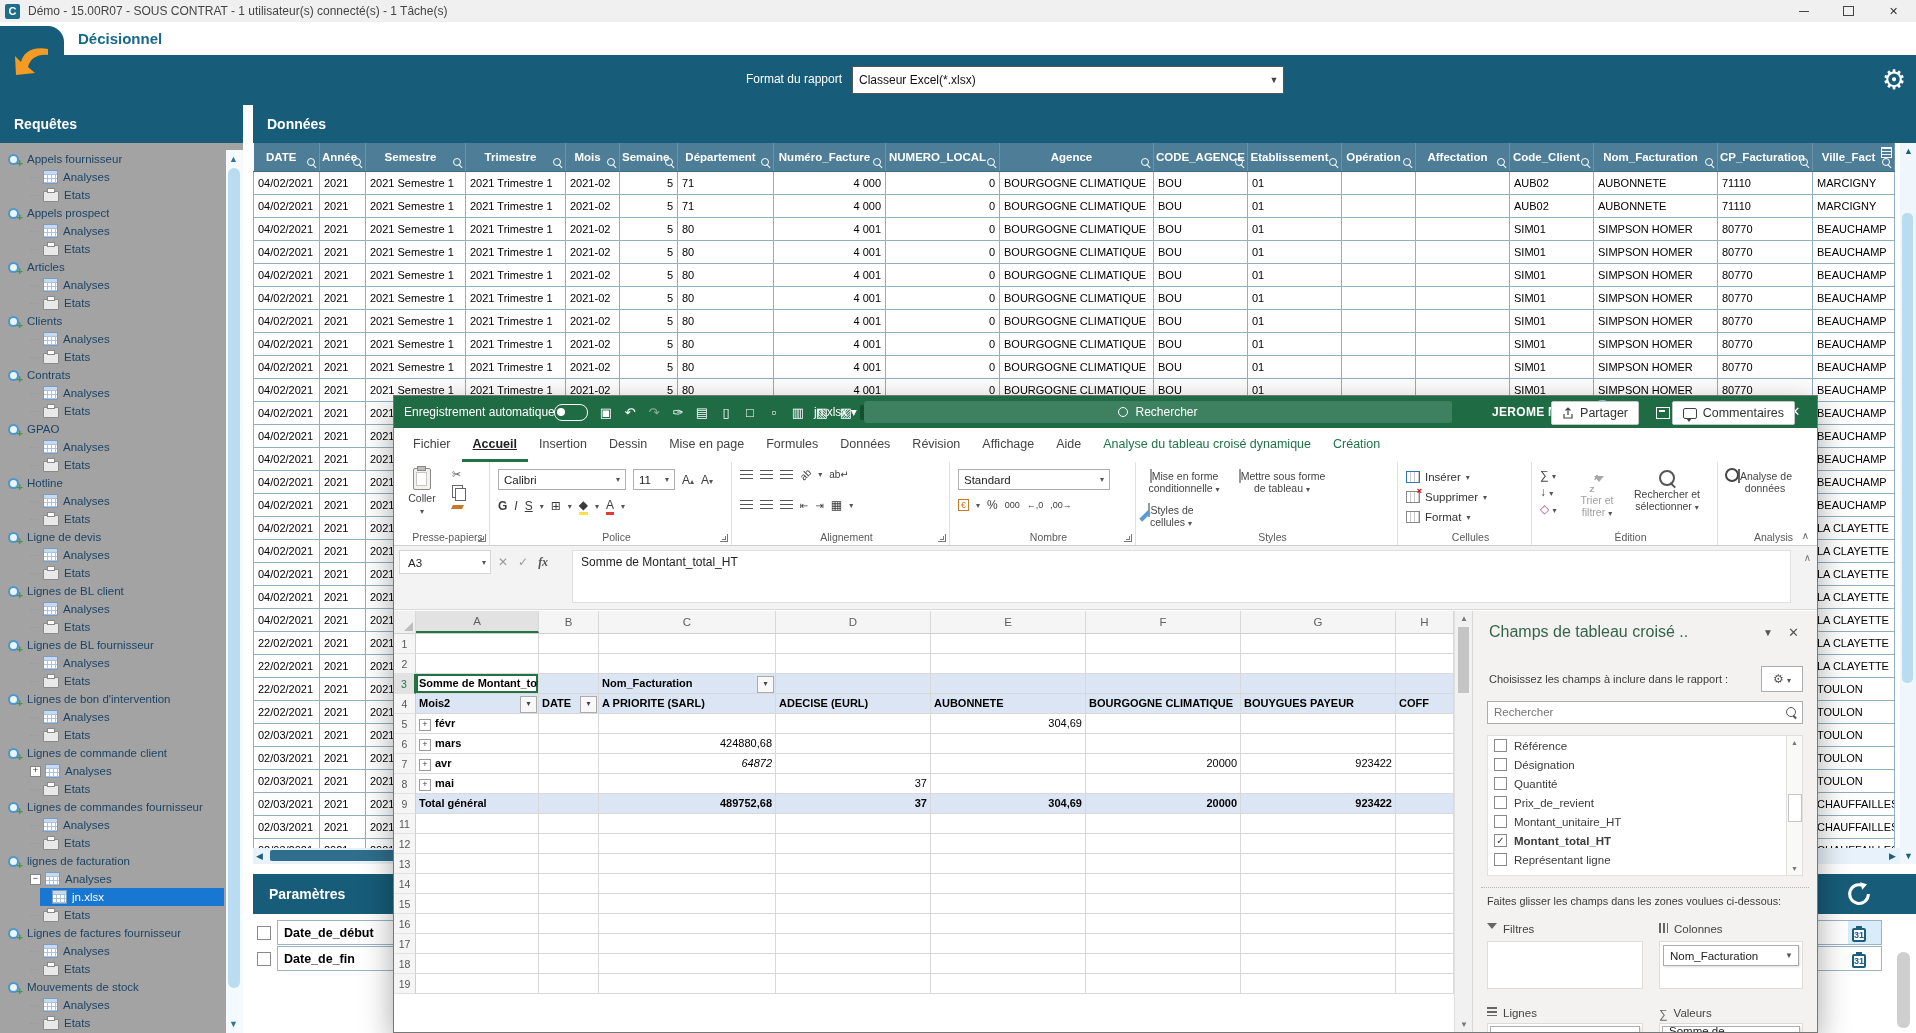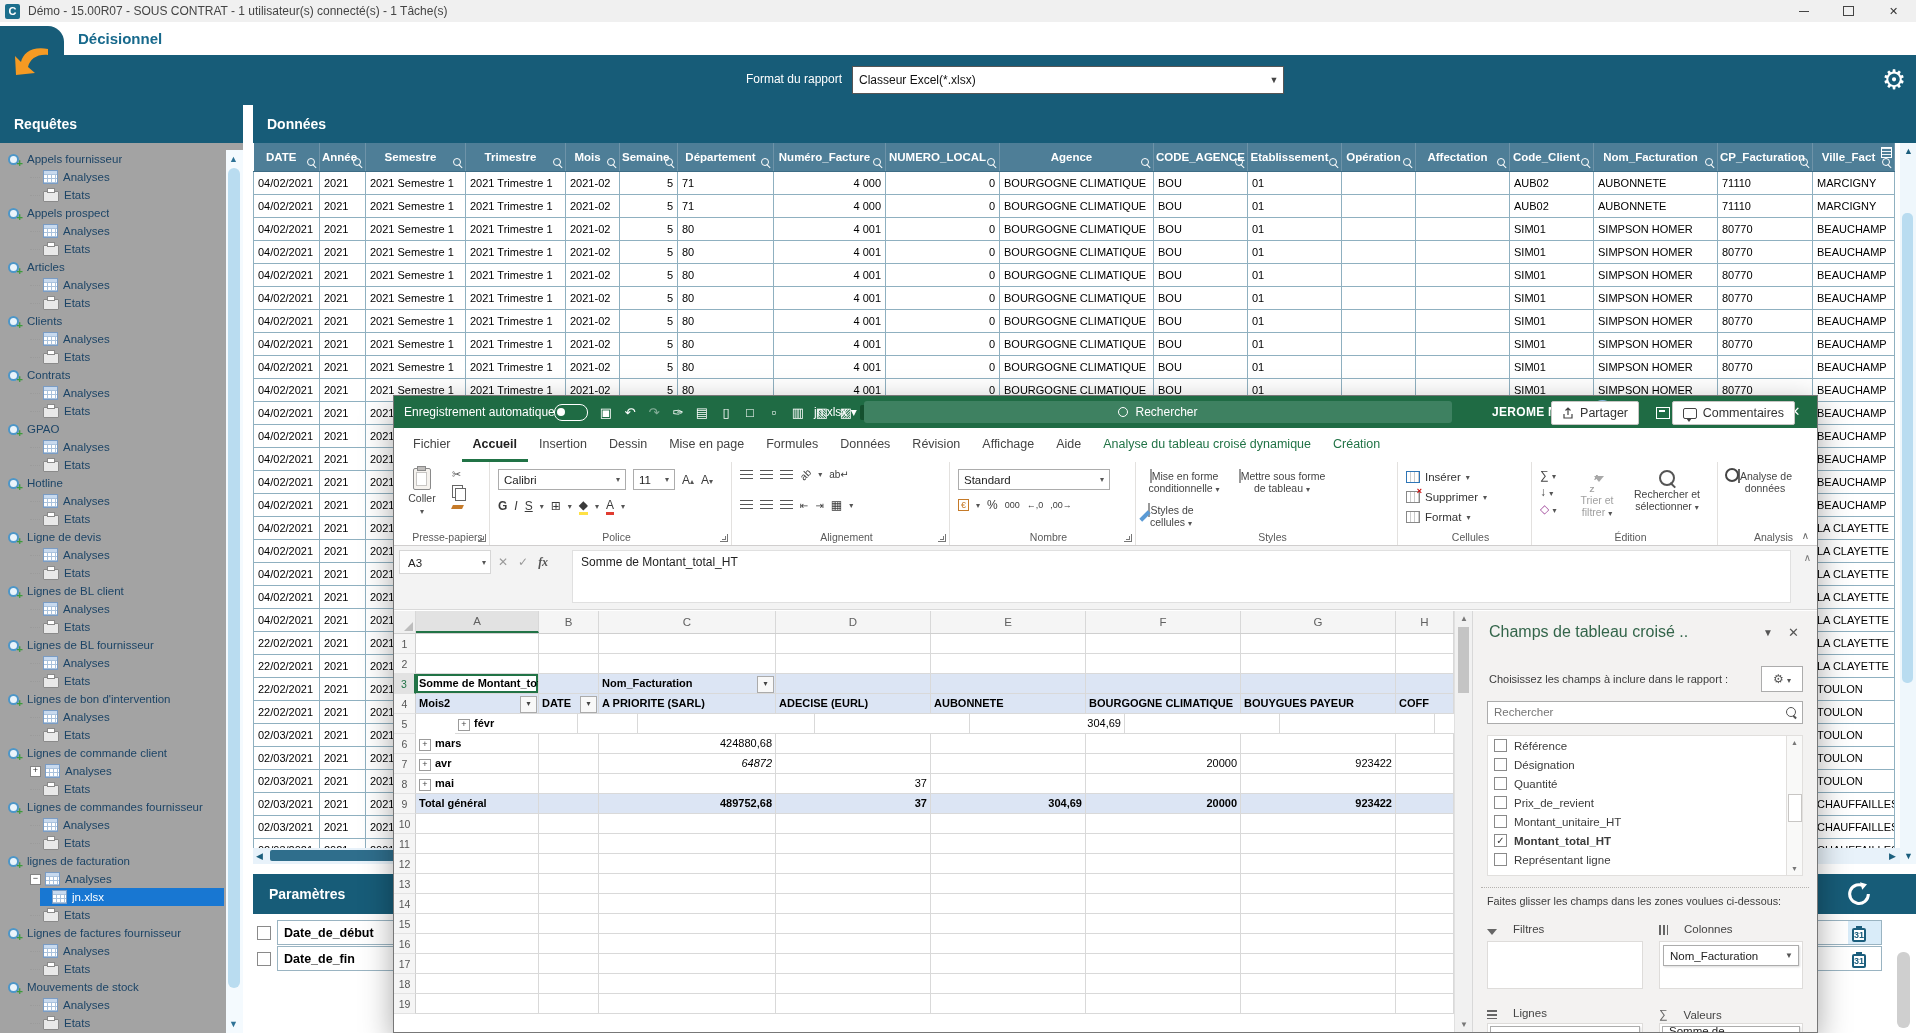--- a/index.html
+++ b/index.html
@@ -96,21 +96,21 @@
   .avatar{position:absolute;left:1196px;top:4px;width:21px;height:21px;border-radius:50%;background:#2D6DA0;border:2px solid #89B9E2;color:#fff;font-size:9px;font-weight:bold;text-align:center;line-height:21px;box-sizing:content-box;}
   .xsys{position:absolute;right:0;top:0;height:32px;display:flex;align-items:center;}
   .xsys .b{width:44px;text-align:center;color:#fff;font-size:13px;height:32px;line-height:32px;}
   .xsys .sq{display:inline-block;width:9px;height:9px;border:1px solid #fff;vertical-align:middle;}
   .xsys .mini{display:inline-block;width:10px;height:1px;background:#fff;vertical-align:middle;}
   .xsys .ribopt{display:inline-block;width:12px;height:10px;border:1px solid #fff;position:relative;vertical-align:middle;}
   .xsys .ribopt::after{content:"";position:absolute;left:2px;top:2px;width:6px;height:2px;background:#fff;}
   
   .xtabs{position:absolute;left:0;top:32px;width:100%;height:34px;background:#fff;font-size:12.5px;color:#444;display:flex;align-items:stretch;padding-left:8px;box-sizing:border-box;}
   .xtabs .tab{padding:0 11px;line-height:32px;height:34px;box-sizing:border-box;}
-  .xtabs .tab.act{color:#222;border-bottom:3px solid #217346;font-weight:bold;}
+  .xtabs .tab.act{color:#222;border-bottom:3px solid #217346;font-weight:bold;text-decoration:underline;}
   .xtabs .tab.ctx{color:#217346;}
   .tbtn{position:absolute;top:5px;height:24px;border:1px solid #C8C6C4;background:#fff;border-radius:2px;display:flex;align-items:center;gap:6px;padding:0 10px;font-size:12.5px;color:#333;box-sizing:border-box;}
   .cmt{width:12px;height:9px;border:1.3px solid #444;border-radius:2px;position:relative;}
   .cmt::after{content:"";position:absolute;left:2px;bottom:-4px;width:0;height:0;border-left:3px solid transparent;border-right:3px solid transparent;border-top:4px solid #444;}
   
   .xribbon{position:absolute;left:0;top:66px;width:100%;height:84px;background:#fff;border-bottom:1px solid #D0CECE;display:flex;box-sizing:border-box;}
   .rgroup{position:relative;border-right:1px solid #E3E1DF;height:100%;box-sizing:border-box;flex:none;}
   .glabel{position:absolute;bottom:2px;left:12px;right:0;text-align:center;font-size:10.5px;color:#5A5A5A;}
   .launcher{position:absolute;bottom:3px;right:3px;width:7px;height:7px;border-right:1px solid #777;border-bottom:1px solid #777;}
   .launcher::after{content:"";position:absolute;right:1px;bottom:1px;width:3px;height:3px;border-right:1px solid #777;border-bottom:1px solid #777;}
@@ -192,21 +192,21 @@
   .psearch .mg::after{content:"";position:absolute;left:7px;top:7px;width:4px;height:1.5px;background:#555;transform:rotate(45deg);transform-origin:0 0;}
   .plist{position:absolute;left:14px;top:124px;right:14px;height:141px;background:#fff;border:1px solid #E1DFDD;box-sizing:border-box;overflow:hidden;}
   .pfield{height:19px;display:flex;align-items:center;gap:7px;padding-left:6px;}
   .pfield .cb{width:11px;height:11px;line-height:11px;flex:none;}
   .pl-scroll{position:absolute;right:0;top:0;bottom:0;width:15px;background:#F9F9F8;border-left:1px solid #E1DFDD;}
   .pl-scroll .u{position:absolute;top:3px;left:4px;font-size:7px;color:#777;}
   .pl-scroll .d{position:absolute;bottom:3px;left:4px;font-size:7px;color:#777;}
   .pl-scroll .t{position:absolute;left:1px;top:58px;width:12px;height:26px;background:#fff;border:1px solid #C8C6C4;}
   .pdiv{position:absolute;left:8px;right:8px;top:276px;border-top:1px dotted #B5B2AF;}
   .phint{position:absolute;left:14px;top:284px;right:8px;font-size:10.8px;}
-  .ahead{position:absolute;display:flex;align-items:flex-end;gap:16px;font-size:11.5px;color:#444;}
+  .ahead{position:absolute;display:flex;align-items:flex-start;gap:6px;font-size:11.5px;color:#444;}
   .abox{position:absolute;background:#fff;border:1px solid #DEDCDA;box-sizing:border-box;overflow:hidden;}
   .aitem{height:21px;background:#fff;border:1px solid #ACACAC;box-shadow:1px 1px 2px rgba(0,0,0,.15);display:flex;align-items:center;font-size:11.5px;color:#222;padding-left:6px;box-sizing:border-box;position:relative;}
   .aitem .a{position:absolute;right:5px;font-size:8px;color:#555;}
   .colsic{width:9px;height:10px;background:repeating-linear-gradient(to right,#666 0 2px,rgba(0,0,0,0) 2px 4px);}
   .linesic{width:10px;height:9px;background:repeating-linear-gradient(to bottom,#666 0 2px,rgba(0,0,0,0) 2px 4px);}
 </style>
 </head>
 <body>
 
 <div class="screen">
@@ -1405,21 +1405,21 @@
             <div class="xcell pfill b" style="width: 60px;">DATE<span class="ddbtn">▾</span></div>
             <div class="xcell pfill b" style="width: 177px;">A PRIORITE (SARL)</div>
             <div class="xcell pfill b" style="width: 155px;">ADECISE (EURL)</div>
             <div class="xcell pfill b" style="width: 155px;">AUBONNETE</div>
             <div class="xcell pfill b" style="width: 155px;">BOURGOGNE CLIMATIQUE</div>
             <div class="xcell pfill b" style="width: 155px;">BOUYGUES PAYEUR</div>
             <div class="xcell pfill b" style="width: 58px;">COFF</div>
           </div>
           <div class="xrow">
             <div class="rn">5</div>
-            <div class="xcell b" style="width: 123px; margin-left: 39px;"><span class="pexp">+</span>févr</div>
+            <div class="xcell b" style="width: 123px;"><span class="pexp">+</span>févr</div>
             <div class="xcell" style="width: 60px;"></div>
             <div class="xcell" style="width: 177px;"></div>
             <div class="xcell" style="width: 155px;"></div>
             <div class="xcell num" style="width: 155px;">304,69</div>
             <div class="xcell" style="width: 155px;"></div>
             <div class="xcell" style="width: 155px;"></div>
             <div class="xcell" style="width: 58px;"></div>
           </div>
           <div class="xrow">
             <div class="rn">6</div>
@@ -1457,31 +1457,20 @@
           <div class="xrow">
             <div class="rn">9</div>
             <div class="xcell pfill b" style="width: 123px;">Total général</div>
             <div class="xcell pfill" style="width: 60px;"></div>
             <div class="xcell pfill num b" style="width: 177px;">489752,68</div>
             <div class="xcell pfill num b" style="width: 155px;">37</div>
             <div class="xcell pfill num b" style="width: 155px;">304,69</div>
             <div class="xcell pfill num b" style="width: 155px;">20000</div>
             <div class="xcell pfill num b" style="width: 155px;">923422</div>
             <div class="xcell pfill" style="width: 58px;"></div>
-          </div>
-          <div class="xrow">
-            <div class="rn">10</div>
-            <div class="xcell" style="width: 123px;"></div>
-            <div class="xcell" style="width: 60px;"></div>
-            <div class="xcell" style="width: 177px;"></div>
-            <div class="xcell" style="width: 155px;"></div>
-            <div class="xcell" style="width: 155px;"></div>
-            <div class="xcell" style="width: 155px;"></div>
-            <div class="xcell" style="width: 155px;"></div>
-            <div class="xcell" style="width: 58px;"></div>
           </div>
           <div class="xrow">
             <div class="rn">11</div>
             <div class="xcell" style="width: 123px;"></div>
             <div class="xcell" style="width: 60px;"></div>
             <div class="xcell" style="width: 177px;"></div>
             <div class="xcell" style="width: 155px;"></div>
             <div class="xcell" style="width: 155px;"></div>
             <div class="xcell" style="width: 155px;"></div>
             <div class="xcell" style="width: 155px;"></div>

